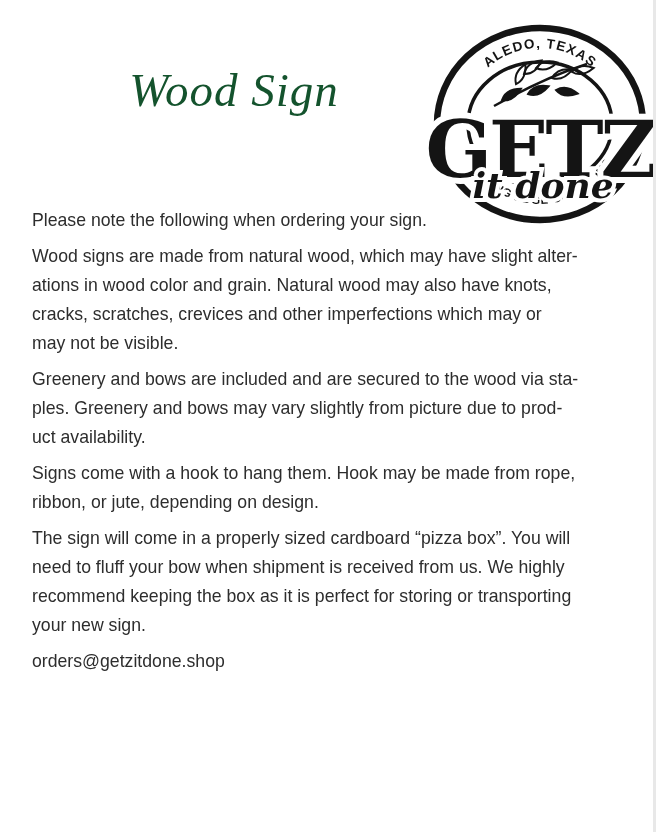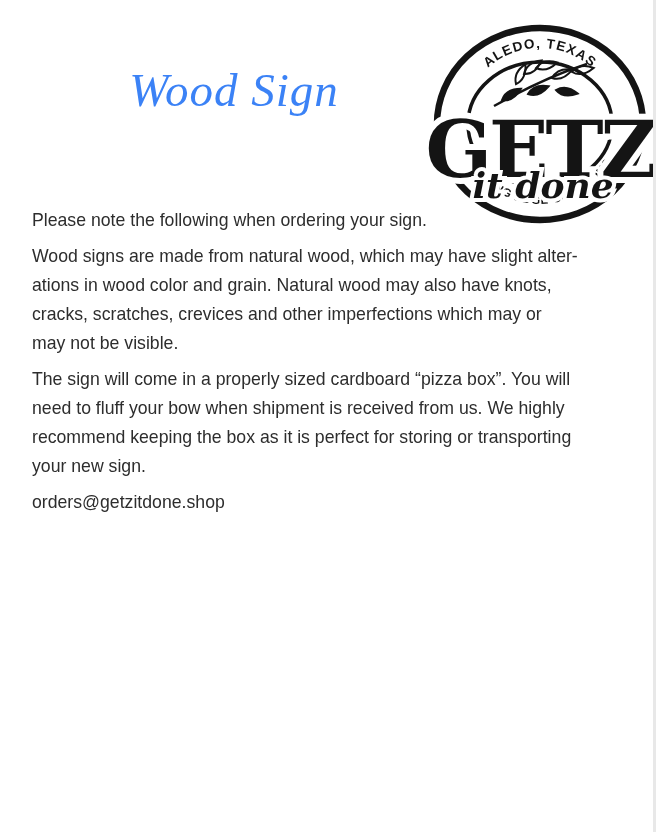--- a/index.html
+++ b/index.html
@@ -18,21 +18,21 @@
     position: absolute;
     left: 0;
     top: 52px;
     width: 468px;
     text-align: center;
     font-family: "Liberation Serif", serif;
     font-style: italic;
     font-weight: 400;
     font-size: 47px;
     line-height: 77px;
-    color: #3b82f6;
+    color: #14532d;
     letter-spacing: 1px;
   }
   .title-line { white-space: nowrap; }
   .logo-badge {
     position: absolute;
     left: 424px;
     top: 14px;
     overflow: visible;
   }
   .body-text {
@@ -124,20 +124,29 @@
       <div class="para">
         <div class="line">Please note the following when ordering your sign.</div>
       </div>
       <div class="para">
         <div class="line">Wood signs are made from natural wood, which may have slight alter-</div>
         <div class="line">ations in wood color and grain. Natural wood may also have knots,</div>
         <div class="line">cracks, scratches, crevices and other imperfections which may or</div>
         <div class="line">may not be visible.</div>
       </div>
       <div class="para">
+        <div class="line">Greenery and bows are included and are secured to the wood via sta-</div>
+        <div class="line">ples. Greenery and bows may vary slightly from picture due to prod-</div>
+        <div class="line">uct availability.</div>
+      </div>
+      <div class="para">
+        <div class="line">Signs come with a hook to hang them. Hook may be made from rope,</div>
+        <div class="line">ribbon, or jute, depending on design.</div>
+      </div>
+      <div class="para">
         <div class="line">The sign will come in a properly sized cardboard “pizza box”. You will</div>
         <div class="line">need to fluff your bow when shipment is received from us. We highly</div>
         <div class="line">recommend keeping the box as it is perfect for storing or transporting</div>
         <div class="line">your new sign.</div>
       </div>
     </div>
   <div class="email-line">orders@getzitdone.shop</div>
 </div>
 
 <div class="page-edge"></div>

